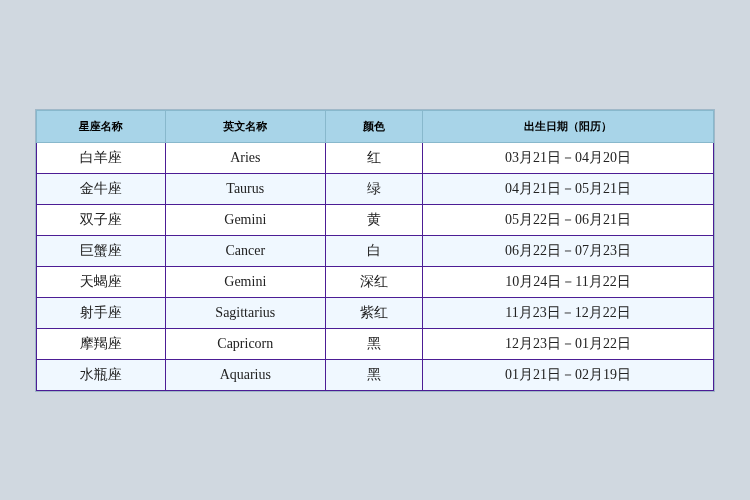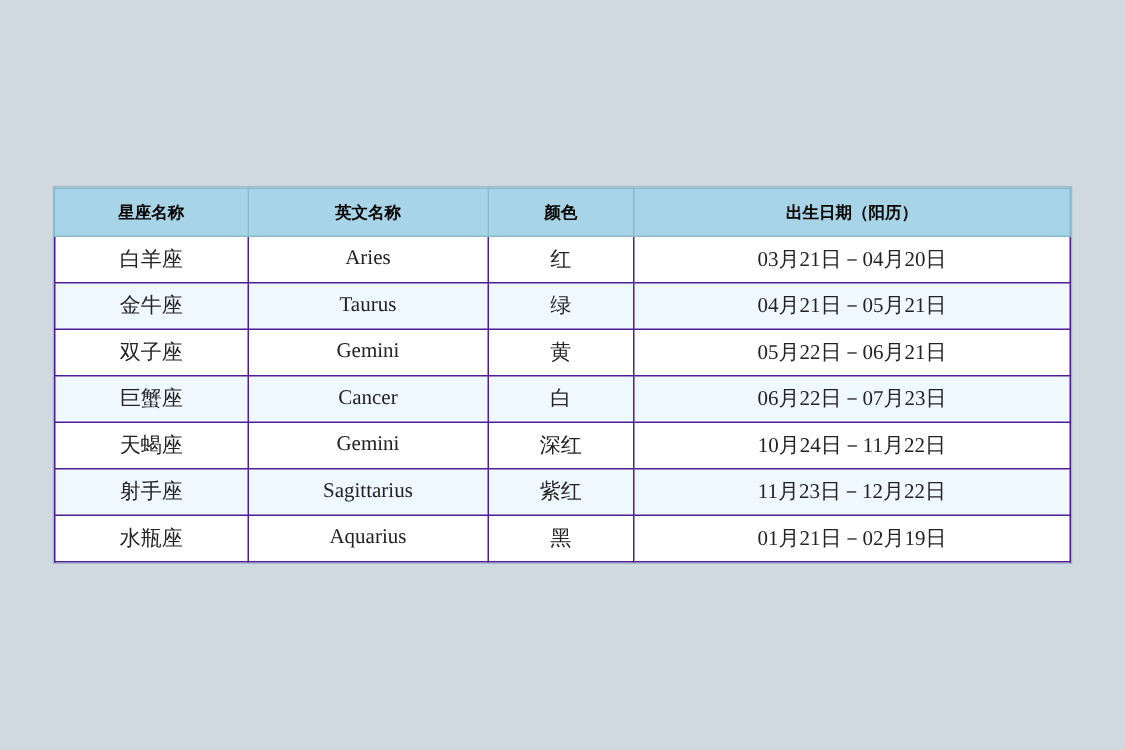--- a/index.html
+++ b/index.html
@@ -90,20 +90,26 @@
           <td>深红</td>
           <td>10月24日－11月22日</td>
         </tr>
         <tr>
           <td>射手座</td>
           <td>Sagittarius</td>
           <td>紫红</td>
           <td>11月23日－12月22日</td>
         </tr>
         <tr>
+          <td>摩羯座</td>
+          <td>Capricorn</td>
+          <td>黑</td>
+          <td>12月23日－01月22日</td>
+        </tr>
+        <tr>
           <td>水瓶座</td>
           <td>Aquarius</td>
           <td>黑</td>
           <td>01月21日－02月19日</td>
         </tr>
       </tbody>
   </table>
 </div>
 
 </body></html>

